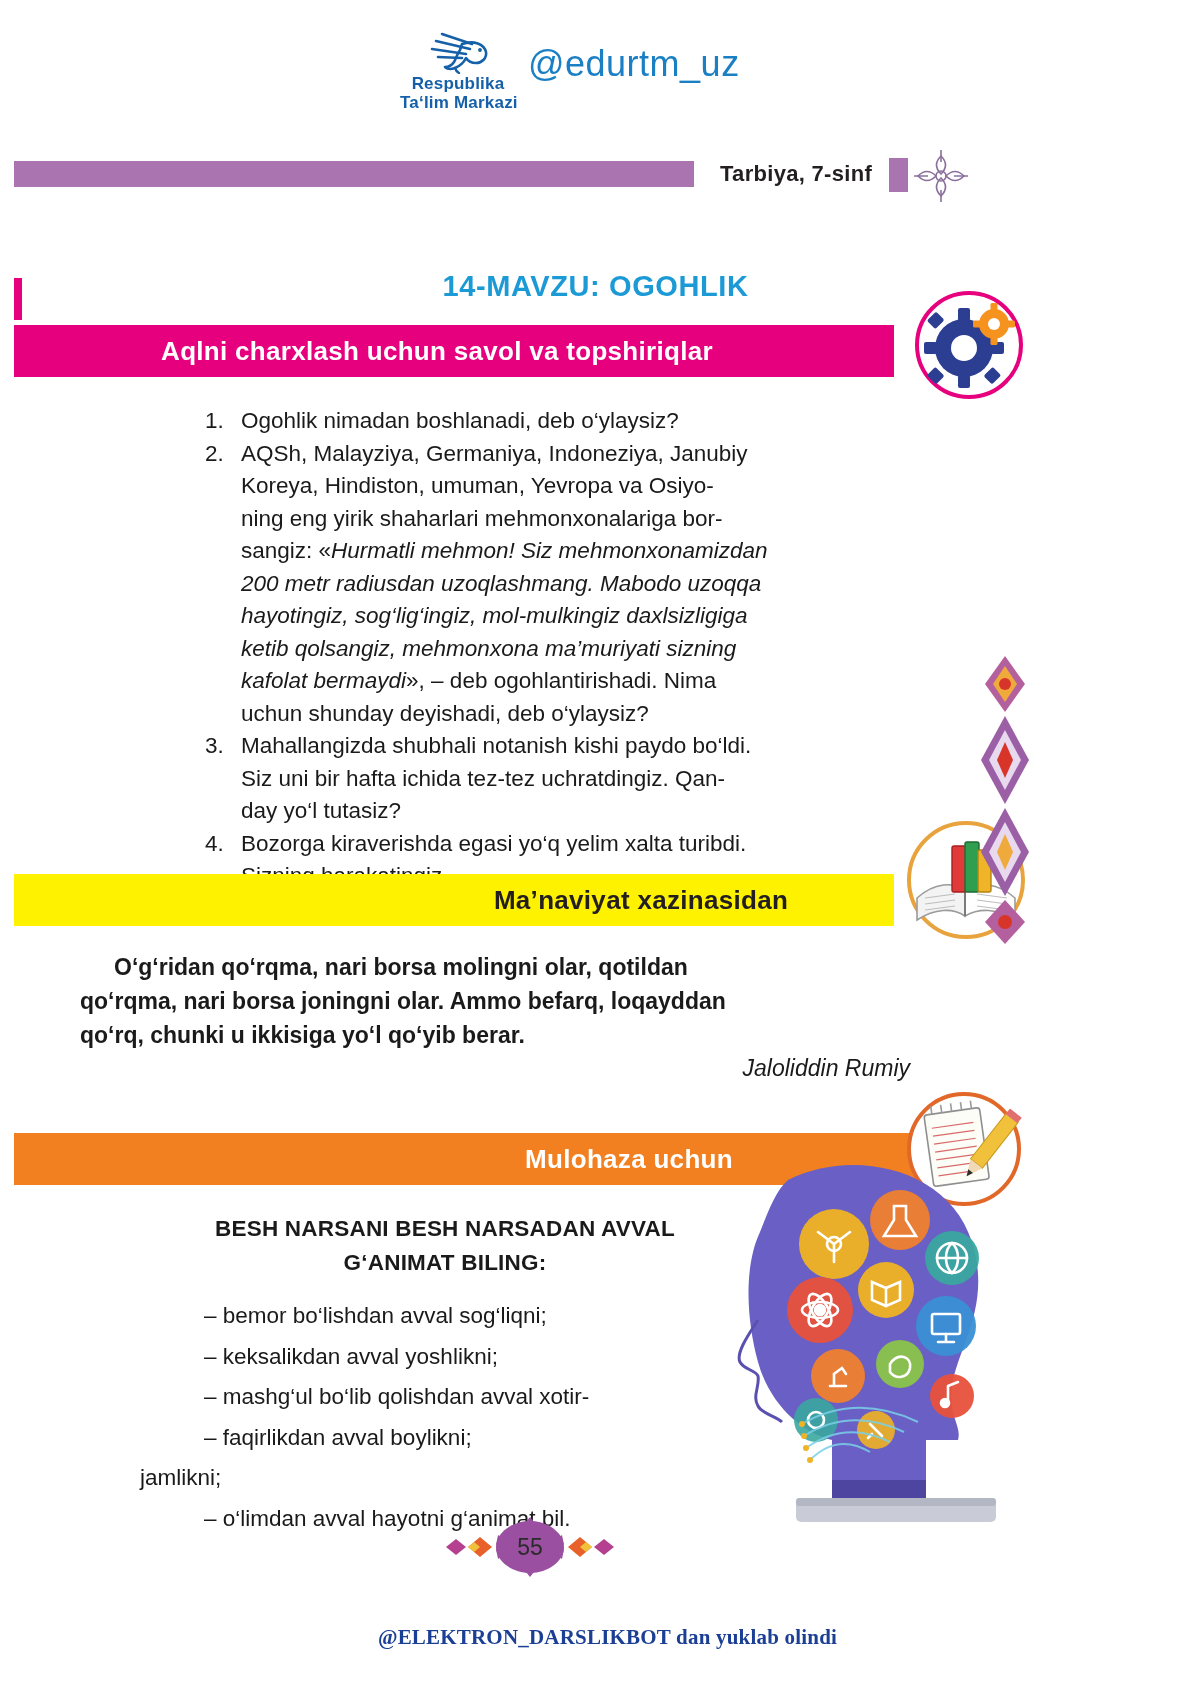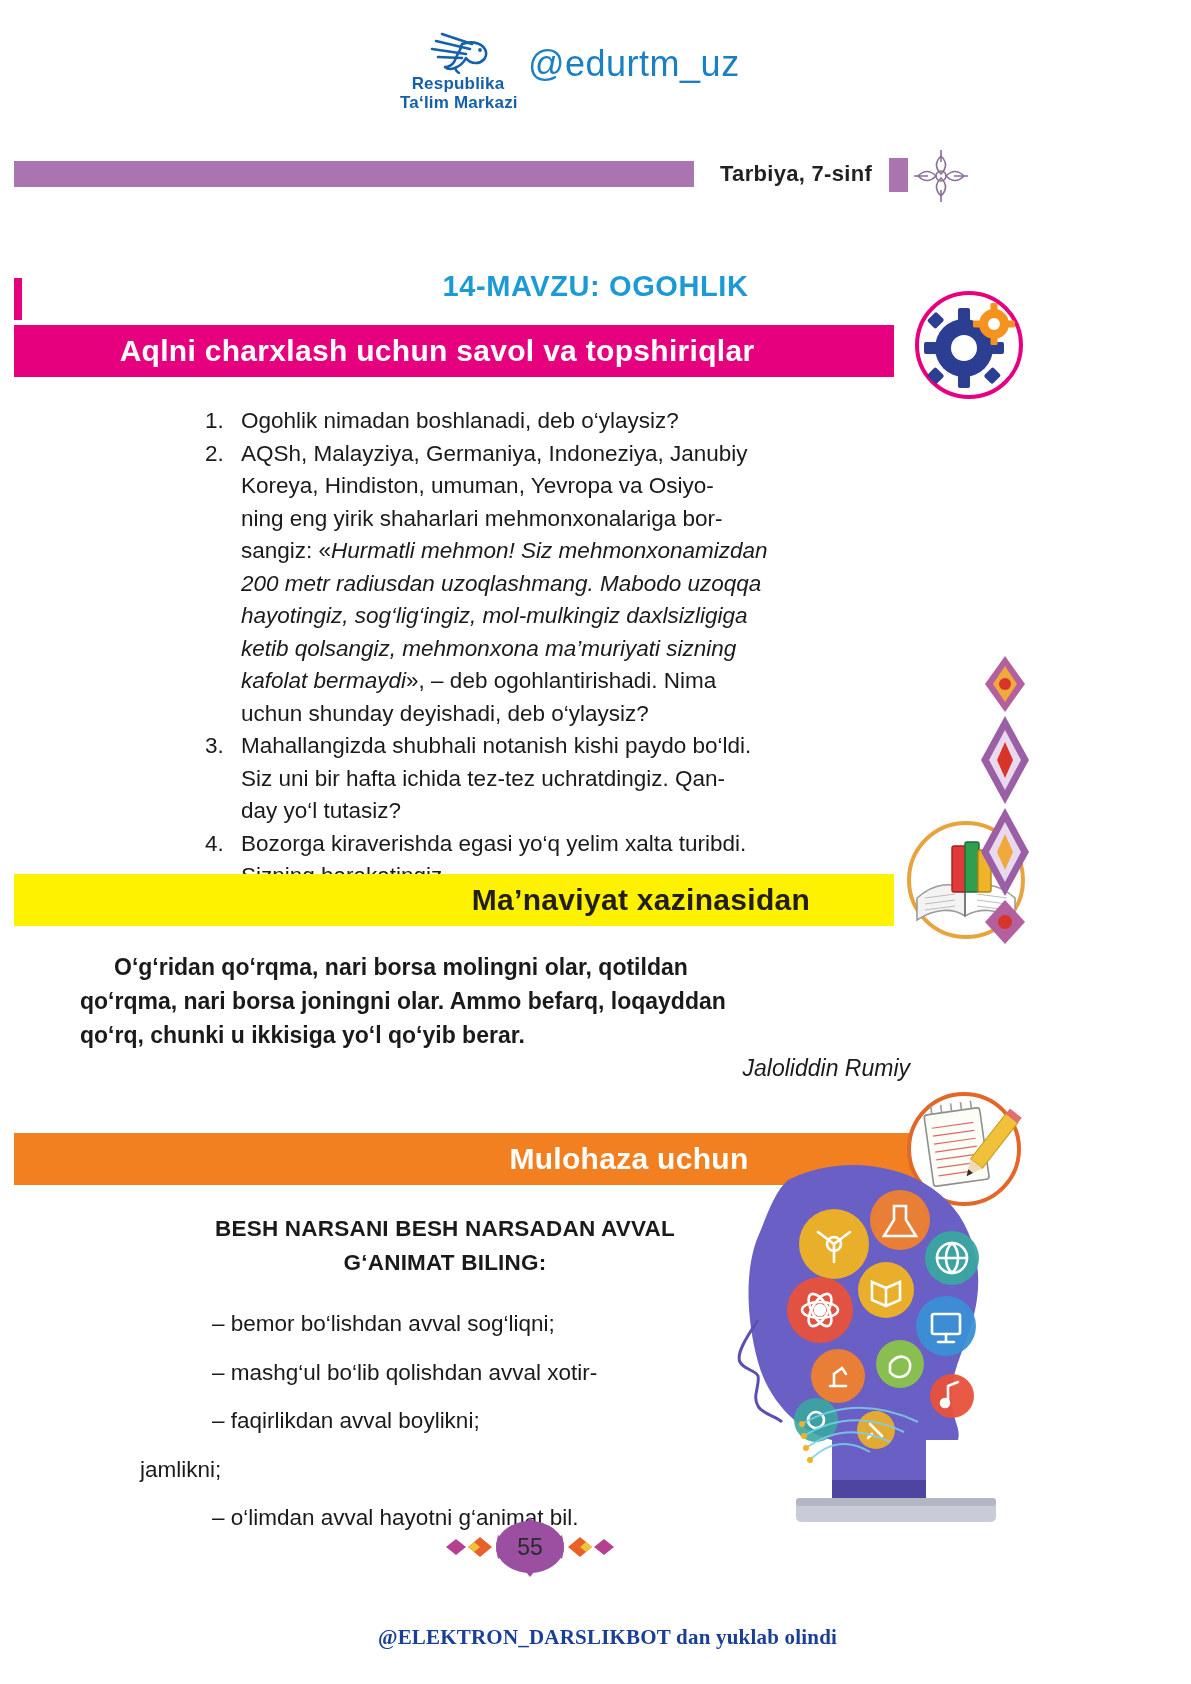--- a/index.html
+++ b/index.html
@@ -40,21 +40,21 @@
   
   .lesson-title{
     position:absolute;left:0;top:270px;width:1191px;text-align:center;
     font-size:29px;font-weight:bold;color:#1b9ad6;letter-spacing:.6px;
   }
   .title-tick{position:absolute;left:14px;top:278px;width:8px;height:42px;background:#e6007e;}
 
   
   .banner{position:absolute;height:52px;display:flex;align-items:center;}
   .banner span{
-    width:100%;text-align:center;font-size:30px;font-weight:bold;letter-spacing:.3px;
+    width:100%;text-align:center;font-size:26px;font-weight:bold;letter-spacing:.3px;
   }
   .banner-pink{left:14px;top:325px;width:880px;background:#e6007e;}
   .banner-pink span{color:#ffffff;padding-right:34px;}
   .banner-yellow{left:14px;top:874px;width:880px;background:#fff200;}
   .banner-yellow span{color:#231f20;padding-left:330px;margin-left:44px;}
   .banner-orange{left:14px;top:1133px;width:910px;background:#f28021;}
   .banner-orange span{color:#ffffff;padding-left:320px;}
 
   
   .gear-badge{position:absolute;left:914px;top:290px;width:110px;height:110px;}
@@ -89,21 +89,21 @@
 
   
   .reflect-title{
     position:absolute;left:150px;top:1212px;width:590px;text-align:center;
     font-size:22.5px;line-height:34px;font-weight:bold;color:#1a1a1a;letter-spacing:.2px;
   }
   .reflect-list{
     position:absolute;left:150px;top:1292px;width:580px;
     font-size:22.5px;line-height:32.5px;color:#1a1a1a;
   }
-  .rl-item{margin:16px;}
+  .rl-item{margin:8px;}
   .rl-item.ind{text-indent:46px;}
   .rl-item.just{text-align:justify;text-justify:inter-word;text-indent:46px;}
 
   
   .brain{position:absolute;left:700px;top:1140px;width:330px;height:390px;}
 
   
   .orn-strip{position:absolute;left:965px;top:650px;width:80px;height:300px;}
 
   
@@ -344,20 +344,21 @@
     </svg>
   </div>
 
   <div class="reflect-title">
     <div>BESH NARSANI BESH NARSADAN AVVAL</div>
     <div>G‘ANIMAT BILING:</div>
   </div>
 
   <div class="reflect-list">
     <div class="rl-item ind">–  bemor  bo‘lishdan  avval  sog‘liqni;</div>
+    <div class="rl-item ind">–  keksalikdan  avval  yoshlikni;</div>
     <div class="rl-item just">–  mashg‘ul  bo‘lib  qolishdan  avval  xotir-</div>
     <div class="rl-item ind">–  faqirlikdan  avval  boylikni;</div>
     <div class="rl-item" style="margin-left:-10px;">jamlikni;</div>
     <div class="rl-item ind">–  o‘limdan  avval  hayotni  g‘animat  bil.</div>
   </div>
 
   <div class="brain">
     <svg width="330" height="390" viewBox="0 0 330 390" aria-hidden="true">
 
       <path d="M88 40 C150 8 248 26 272 102 C292 166 258 206 252 246

